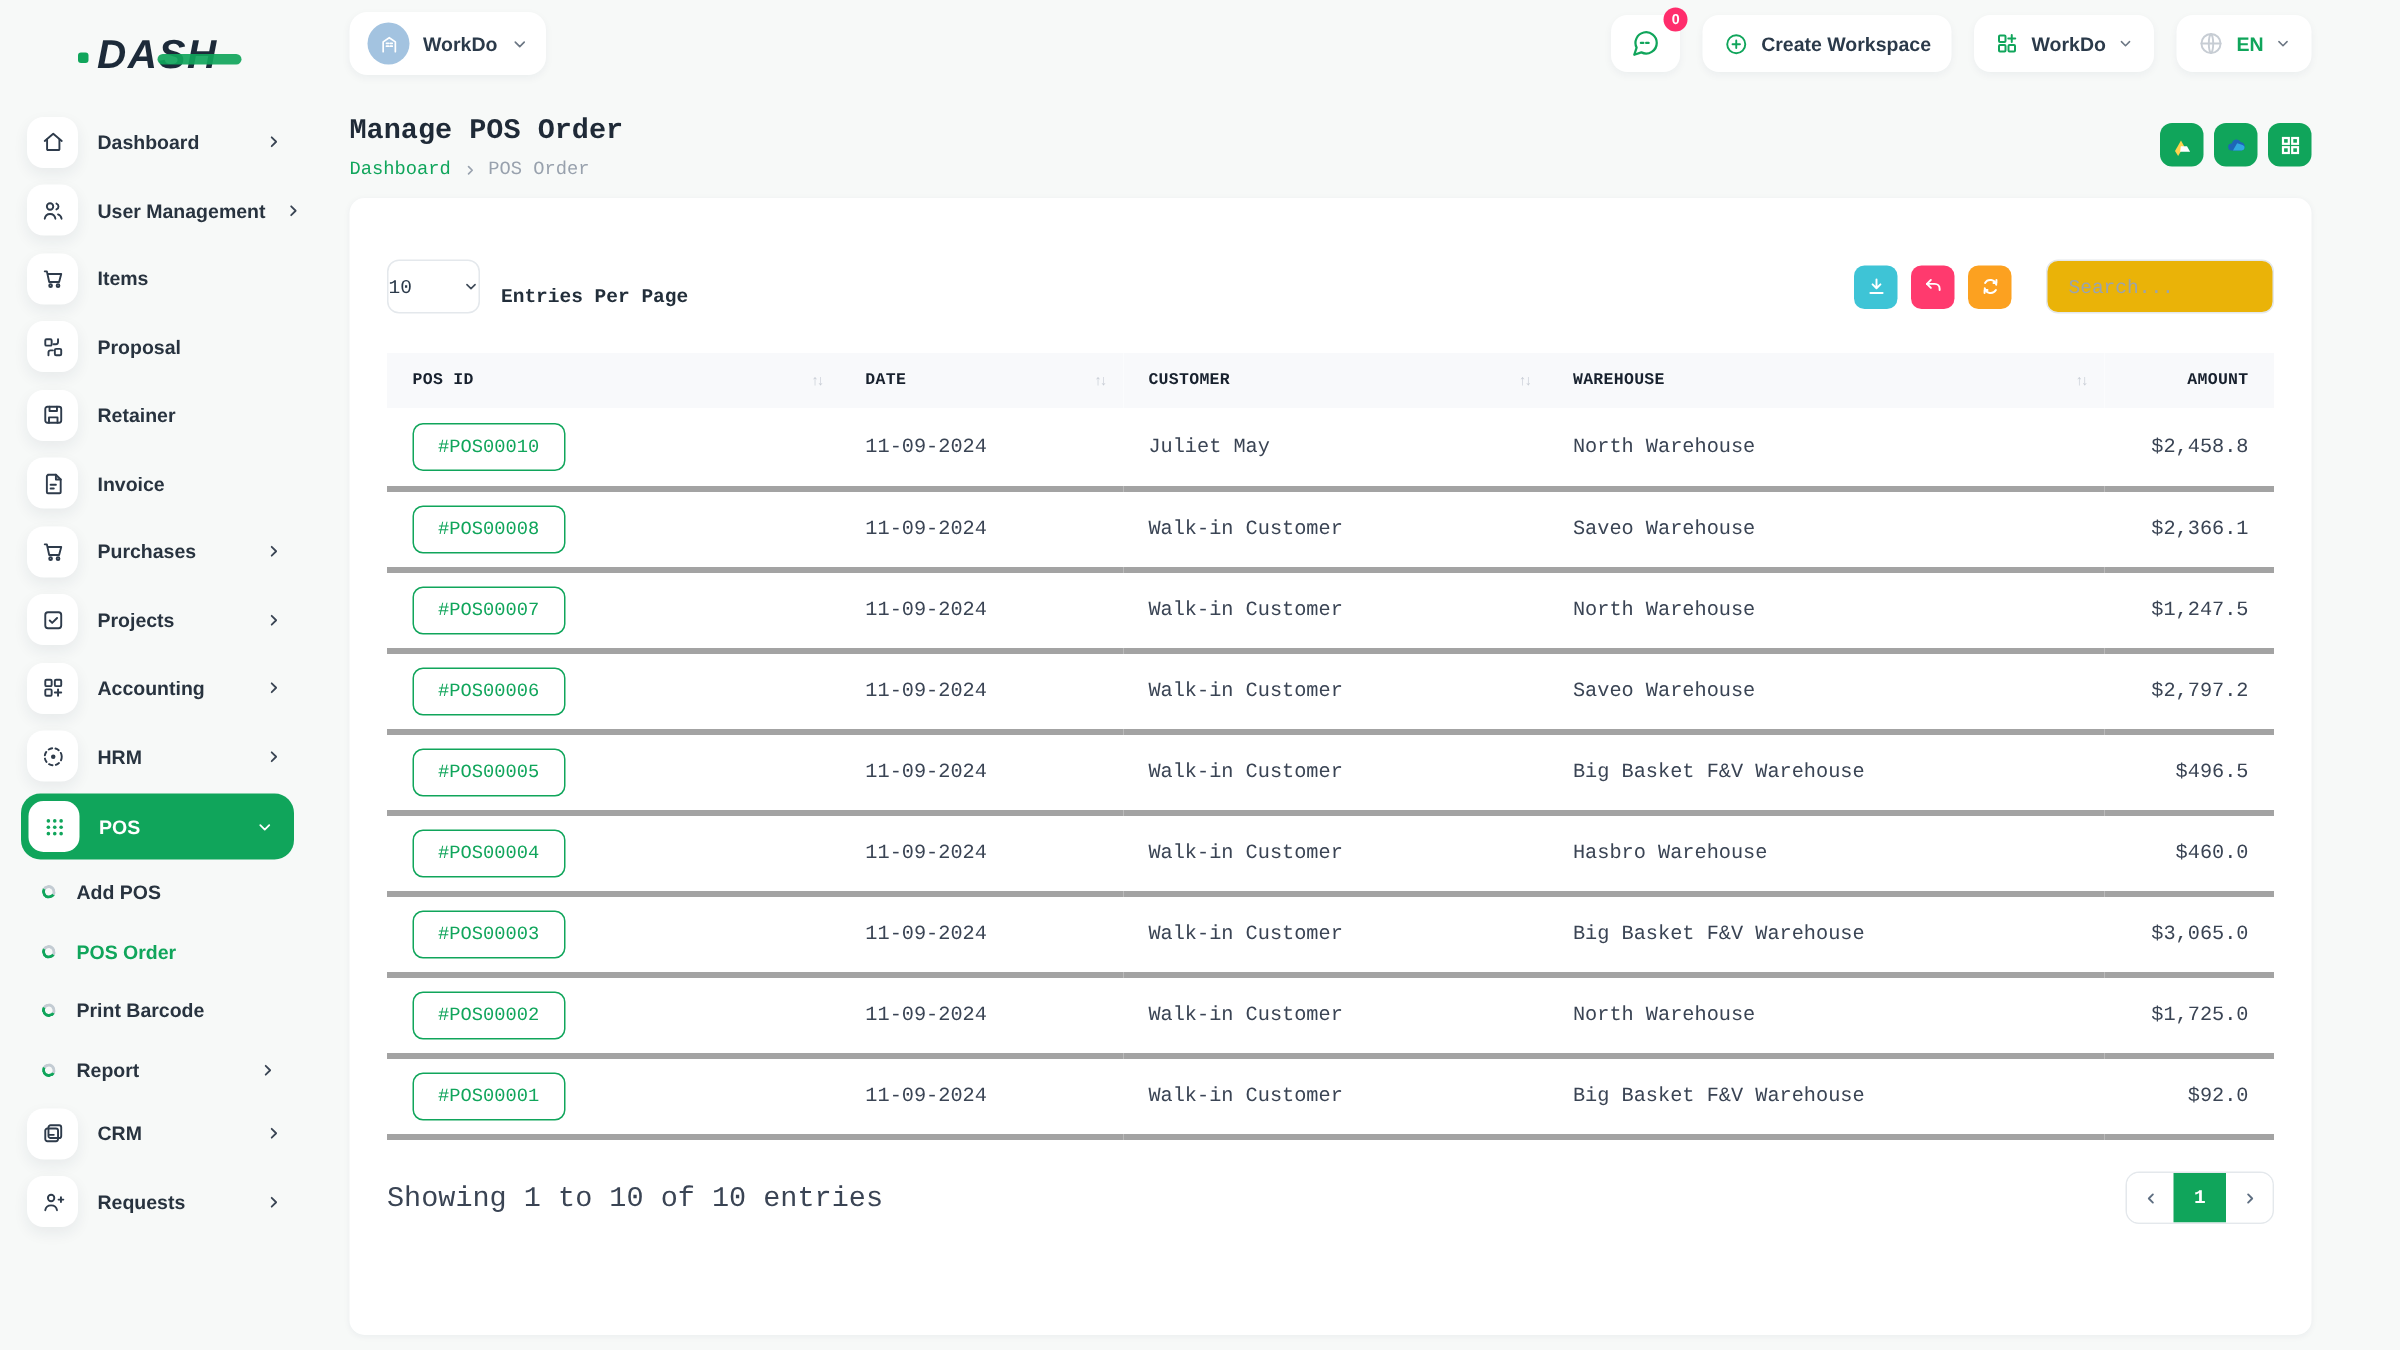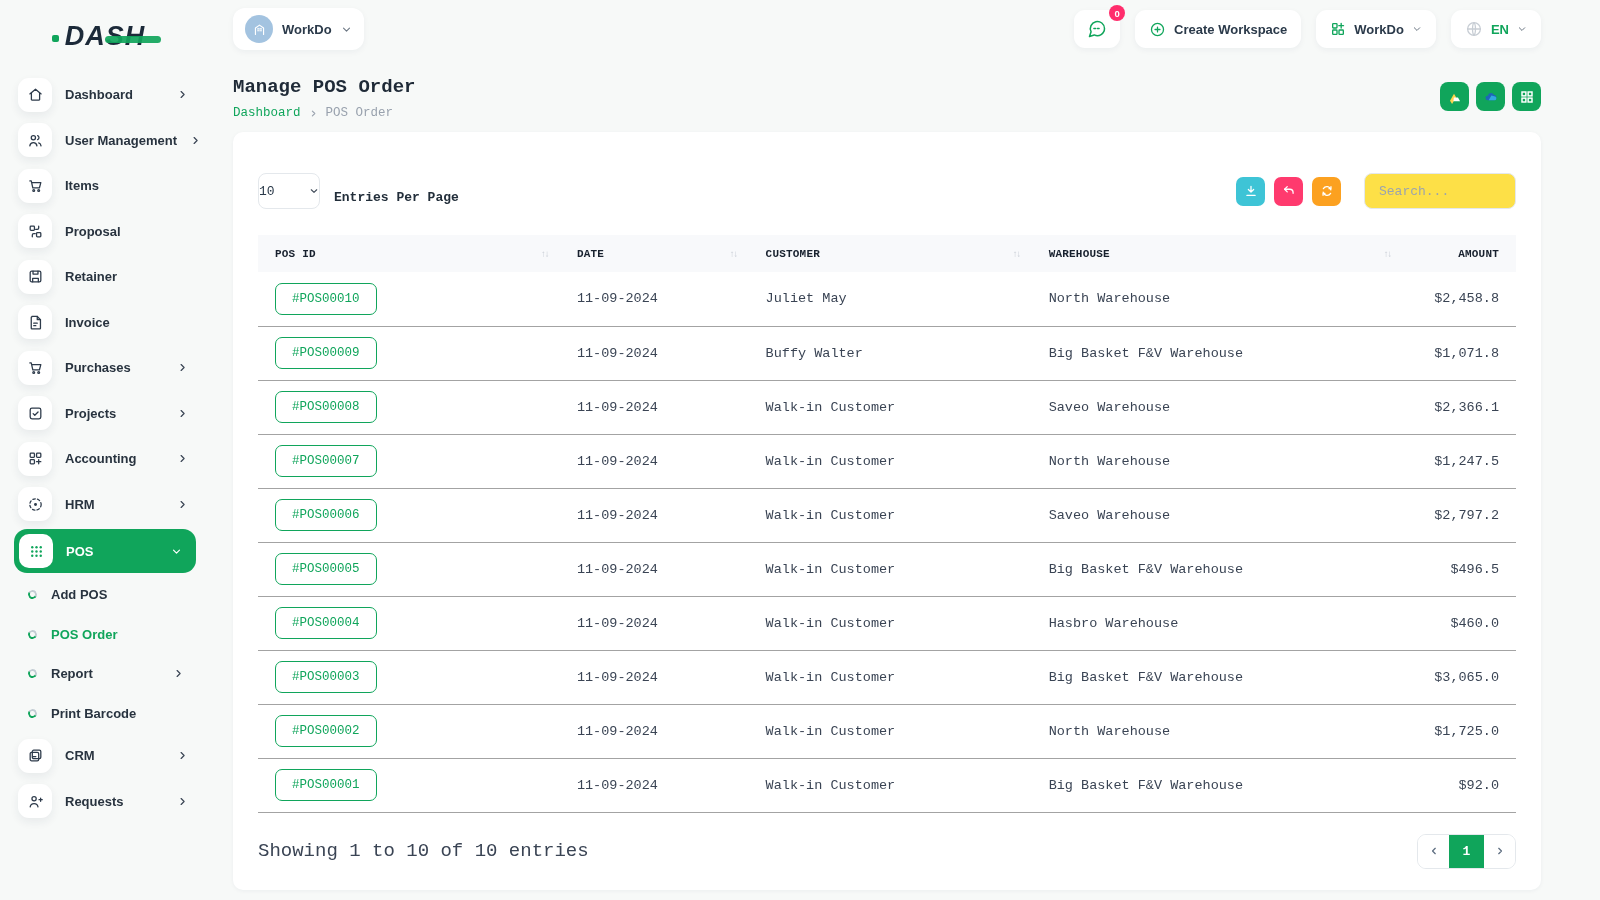--- a/index.html
+++ b/index.html
@@ -76,28 +76,28 @@
   .toolbar{display:flex;align-items:center;margin-top:17px;}
   .entries-select{width:62px;height:36px;border:1px solid #E4E8EC;border-radius:8px;background:#fff;display:flex;align-items:center;justify-content:center;gap:23px;font-size:13px;color:#2B3A4A;cursor:pointer;}
   .entries-select .chev svg{width:10px;height:10px;}
   .entries-label{margin-left:14px;font-size:13px;font-weight:600;color:#222E3A;margin-top:12px;}
   .toolbar-right{margin-left:auto;display:flex;align-items:center;gap:9px;}
   .tool-btn{width:29px;height:29px;border-radius:7px;border:none;display:flex;align-items:center;justify-content:center;color:#fff;cursor:pointer;}
   .tool-btn svg{width:14px;height:14px;}
   .tool-download{background:var(--teal);}
   .tool-undo{background:var(--pink);}
   .tool-refresh{background:var(--orange);}
-  .search{margin-left:14px;width:152px;height:36px;border:1px solid #E4E8EC;border-radius:8px;padding:16px 14px;font-size:13px;color:#2B3A4A;outline:none;background:#fde047;font-family:inherit;}
+  .search{margin-left:14px;width:152px;height:36px;border:1px solid #E4E8EC;border-radius:8px;padding:16px 14px;font-size:13px;color:#2B3A4A;outline:none;background:#eab308;font-family:inherit;}
   .search::placeholder{color:var(--muted);}
 
   table{width:100%;border-collapse:collapse;margin-top:26px;table-layout:fixed;}
   thead th{background:#F8F9FB;height:37px;text-align:left;font-size:11px;font-weight:700;color:#18212E;padding:0 0 0 17px;position:relative;letter-spacing:.2px;}
   th .sort{position:absolute;right:12px;top:50%;transform:translateY(-50%);color:#C8CDD5;font-size:9.5px;font-weight:400;letter-spacing:-2px;}
   th.r,td.r{text-align:right;padding-right:17px;padding-left:0;}
-  tbody td{height:54px;border-bottom:1px solid #a3a3a3;font-size:13.5px;color:#3A4454;padding:0 0 0 17px;white-space:nowrap;}
+  tbody td{height:54px;border-bottom:4px solid #a3a3a3;font-size:13.5px;color:#3A4454;padding:0 0 0 17px;white-space:nowrap;}
   .pos-btn{border:1px solid var(--green);color:var(--green);background:#fff;border-radius:7px;padding:8px 16px;font-size:12.5px;font-weight:500;cursor:pointer;font-family:inherit;}
 
   .table-foot{display:flex;align-items:center;justify-content:space-between;margin-top:21px;}
   .showing{font-size:19px;color:#3A4454;}
   .pager{display:flex;border:1px solid #E4E8EC;border-radius:9px;overflow:hidden;background:#fff;}
   .pg-btn{width:31px;height:33px;display:flex;align-items:center;justify-content:center;background:#fff;border:none;color:#5E6E81;cursor:pointer;}
   .pg-btn svg{width:10px;height:10px;}
   .pg-cur{width:35px;height:33px;background:var(--green);color:#fff;font-size:13px;font-weight:600;display:flex;align-items:center;justify-content:center;}
 </style>
 </head>
@@ -278,30 +278,30 @@
     <div class="sub-item">
       <span class="bullet"></span>
       <span class="sub-label">Add POS</span>
     </div>
     <div class="sub-item active">
       <span class="bullet"></span>
       <span class="sub-label">POS Order</span>
     </div>
     <div class="sub-item">
       <span class="bullet"></span>
-      <span class="sub-label">Report</span>
-      <span class="chev">
-          <svg viewBox="0 0 24 24" fill="none" stroke="currentColor" stroke-width="2.6" stroke-linecap="round" stroke-linejoin="round">
-            <path d="M9 5.5 15.5 12 9 18.5"></path>
-          </svg>
-        </span>
+      <span class="sub-label">Print Barcode</span>
     </div>
     <div class="sub-item">
       <span class="bullet"></span>
-      <span class="sub-label">Print Barcode</span>
+      <span class="sub-label">Report</span>
+      <span class="chev">
+          <svg viewBox="0 0 24 24" fill="none" stroke="currentColor" stroke-width="2.6" stroke-linecap="round" stroke-linejoin="round">
+            <path d="M9 5.5 15.5 12 9 18.5"></path>
+          </svg>
+        </span>
     </div>
 
     <div class="nav-item">
       <span class="icon-box">
         <svg viewBox="0 0 24 24" fill="none" stroke="currentColor" stroke-width="1.8" stroke-linecap="round" stroke-linejoin="round">
             <rect x="7.5" y="4.5" width="12" height="12" rx="2"></rect>
             <rect x="4.5" y="7.5" width="12" height="12" rx="2"></rect>
             <path d="M8.5 13.5h4"></path>
           </svg>
       </span>
@@ -510,27 +510,20 @@
       <tbody>
 
           <tr>
             <td><button class="pos-btn">#POS00010</button></td>
             <td>11-09-2024</td>
             <td>Juliet May</td>
             <td>North Warehouse</td>
             <td class="r">$2,458.8</td>
           </tr>
 
-          <tr>
-            <td><button class="pos-btn">#POS00009</button></td>
-            <td>11-09-2024</td>
-            <td>Buffy Walter</td>
-            <td>Big Basket F&amp;V Warehouse</td>
-            <td class="r">$1,071.8</td>
-          </tr>
 
           <tr>
             <td><button class="pos-btn">#POS00008</button></td>
             <td>11-09-2024</td>
             <td>Walk-in Customer</td>
             <td>Saveo Warehouse</td>
             <td class="r">$2,366.1</td>
           </tr>
 
           <tr>

